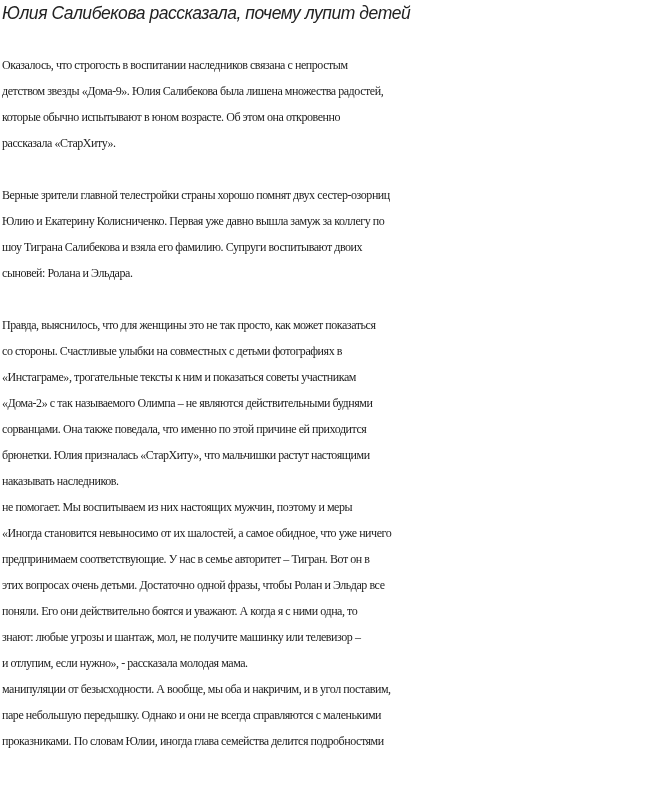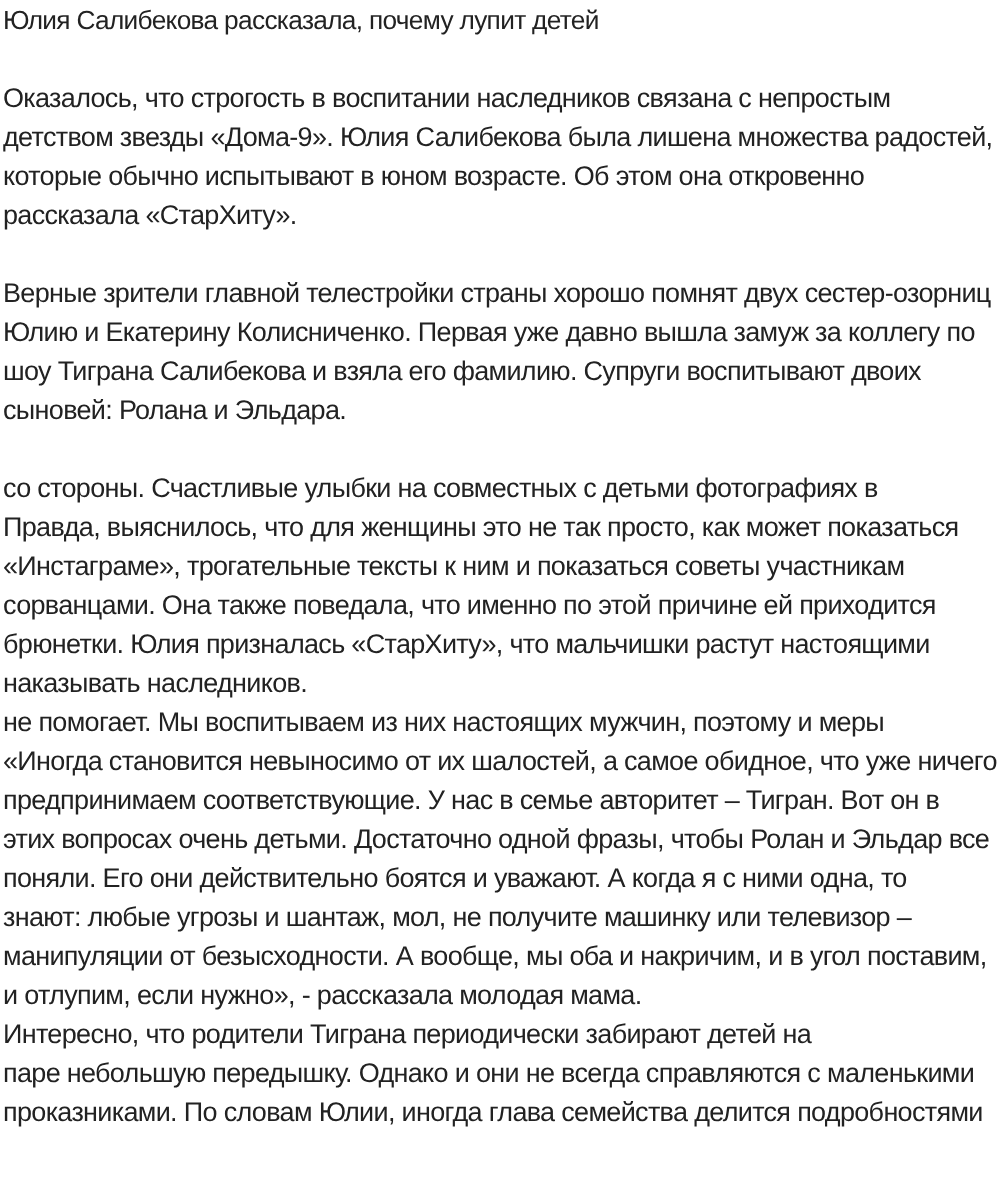--- a/index.html
+++ b/index.html
@@ -5,27 +5,28 @@
   html, body { margin: 0; padding: 0; background: #ffffff; }
   body {
     width: 670px; height: 788px; overflow: hidden;
     font-family: "Liberation Sans", sans-serif;
     color: #222222;
   }
   .article { padding: 0 0 0 2px; }
   .title {
     margin: 0; font-weight: normal;
     font-size: 17.5px; line-height: 26px;
-    letter-spacing: -0.45px; white-space: nowrap;
+    letter-spacing: -0.45px; white-space: nowrap; font-style: italic;
   }
   .gap { height: 26px; }
   .line {
-    font-size: 18px; line-height: 26px;
+    font-size: 12px; line-height: 26px;
     letter-spacing: -0.45px; white-space: nowrap;
     margin: 0;
+    font-family: Liberation Serif, serif;
   }
 </style>
 </head>
 <body>
 
 <div class="article">
   <h1 class="title">Юлия Салибекова рассказала, почему лупит детей</h1>
   <div class="gap"></div>
 
   <div>
@@ -38,32 +39,32 @@
 
   <div>
     <p class="line">Верные зрители главной телестройки страны хорошо помнят двух сестер-озорниц</p>
     <p class="line">Юлию и Екатерину Колисниченко. Первая уже давно вышла замуж за коллегу по</p>
     <p class="line">шоу Тиграна Салибекова и взяла его фамилию. Супруги воспитывают двоих</p>
     <p class="line">сыновей: Ролана и Эльдара.</p>
   </div>
   <div class="gap"></div>
 
   <div>
+    <p class="line">Правда, выяснилось, что для женщины это не так просто, как может показаться</p>
     <p class="line">со стороны. Счастливые улыбки на совместных с детьми фотографиях в</p>
-    <p class="line">Правда, выяснилось, что для женщины это не так просто, как может показаться</p>
     <p class="line">«Инстаграме», трогательные тексты к ним и показаться советы участникам</p>
+    <p class="line">«Дома-2» с так называемого Олимпа – не являются действительными буднями</p>
     <p class="line">сорванцами. Она также поведала, что именно по этой причине ей приходится</p>
     <p class="line">брюнетки. Юлия призналась «СтарХиту», что мальчишки растут настоящими</p>
     <p class="line">наказывать наследников.</p>
     <p class="line">не помогает. Мы воспитываем из них настоящих мужчин, поэтому и меры</p>
     <p class="line">«Иногда становится невыносимо от их шалостей, а самое обидное, что уже ничего</p>
     <p class="line">предпринимаем соответствующие. У нас в семье авторитет – Тигран. Вот он в</p>
     <p class="line">этих вопросах очень детьми. Достаточно одной фразы, чтобы Ролан и Эльдар все</p>
     <p class="line">поняли. Его они действительно боятся и уважают. А когда я с ними одна, то</p>
     <p class="line">знают: любые угрозы и шантаж, мол, не получите машинку или телевизор –</p>
+    <p class="line">и отлупим, если нужно», - рассказала молодая мама.</p>
     <p class="line">манипуляции от безысходности. А вообще, мы оба и накричим, и в угол поставим,</p>
-    <p class="line">и отлупим, если нужно», - рассказала молодая мама.</p>
-    <p class="line">Интересно, что родители Тиграна периодически забирают детей на</p>
     <p class="line">паре небольшую передышку. Однако и они не всегда справляются с маленькими</p>
     <p class="line">проказниками. По словам Юлии, иногда глава семейства делится подробностями</p>
 
   </div>
 </div>
 
 </body></html>

